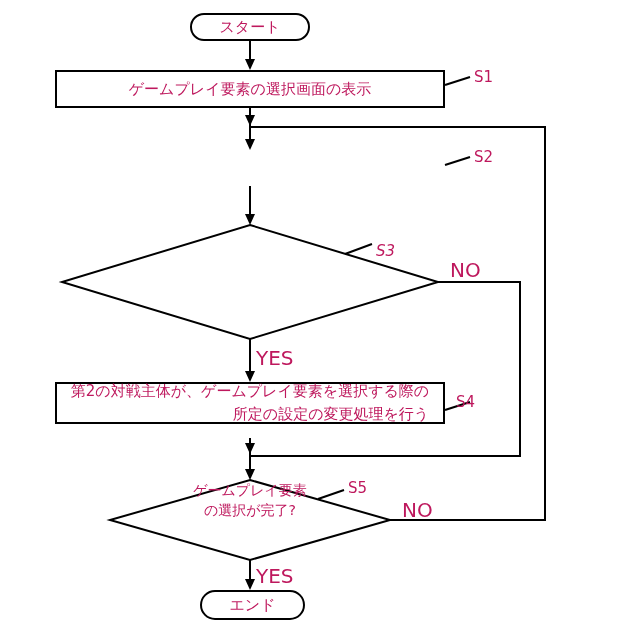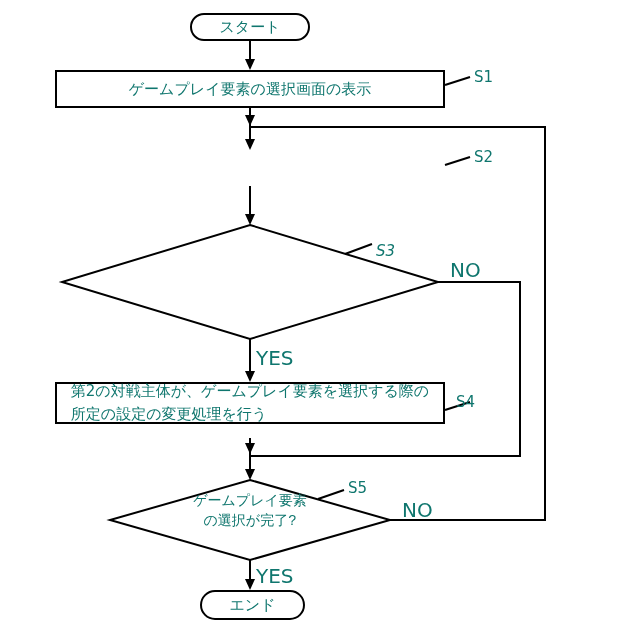--- a/index.html
+++ b/index.html
@@ -2,33 +2,33 @@
 <html><head>
 <meta charset="utf-8">
 <style>
   * { box-sizing: border-box; margin: 0; padding: 0; }
   html, body { background: #fff; }
   .canvas {
     position: relative;
     width: 640px;
     height: 640px;
     background: #fff;
-    color: #0f766e;
+    color: #be185d;
     font-family: "DejaVu Sans", "Liberation Sans", sans-serif;
     overflow: hidden;
   }
   svg.flow { position: absolute; top: 0; left: 0; }
   .rect-node {
     position: absolute;
     border: 2px solid #000;
     background: #fff;
     display: flex;
     align-items: center;
     justify-content: center;
-    text-align: left;
+    text-align: right;
     font-size: 15px;
     line-height: 23px;
     white-space: pre-line;
   }
   .oval {
     position: absolute;
     border: 2px solid #000;
     background: #fff;
     border-radius: 15px;
     display: flex;
@@ -99,21 +99,21 @@
   <div class="slabel" style="left:474px; top:148px;">S2</div>
 
   <div class="slabel" style="left:376px; top:242px;font-style:italic;">S3</div>
   <div class="branch" style="left:450px; top:258px;">NO</div>
   <div class="branch" style="left:256px; top:346px;">YES</div>
 
   <div class="rect-node" style="left:55px; top:382px; width:390px; height:42px;">第2の対戦主体が、ゲームプレイ要素を選択する際の
 所定の設定の変更処理を行う</div>
   <div class="slabel" style="left:456px; top:393px;">S4</div>
 
-  <div class="dtext" style="left:150px; top:491px; width:200px;font-family:Liberation Mono, monospace;">ゲームプレイ要素
+  <div class="dtext" style="left:150px; top:480px; width:200px;">ゲームプレイ要素
 の選択が完了?</div>
   <div class="slabel" style="left:348px; top:479px;">S5</div>
   <div class="branch" style="left:402px; top:498px;">NO</div>
   <div class="branch" style="left:256px; top:564px;">YES</div>
 
   <div class="oval" style="left:200px; top:590px; width:105px; height:30px;">エンド</div>
 
 </div>
 
 </body></html>

